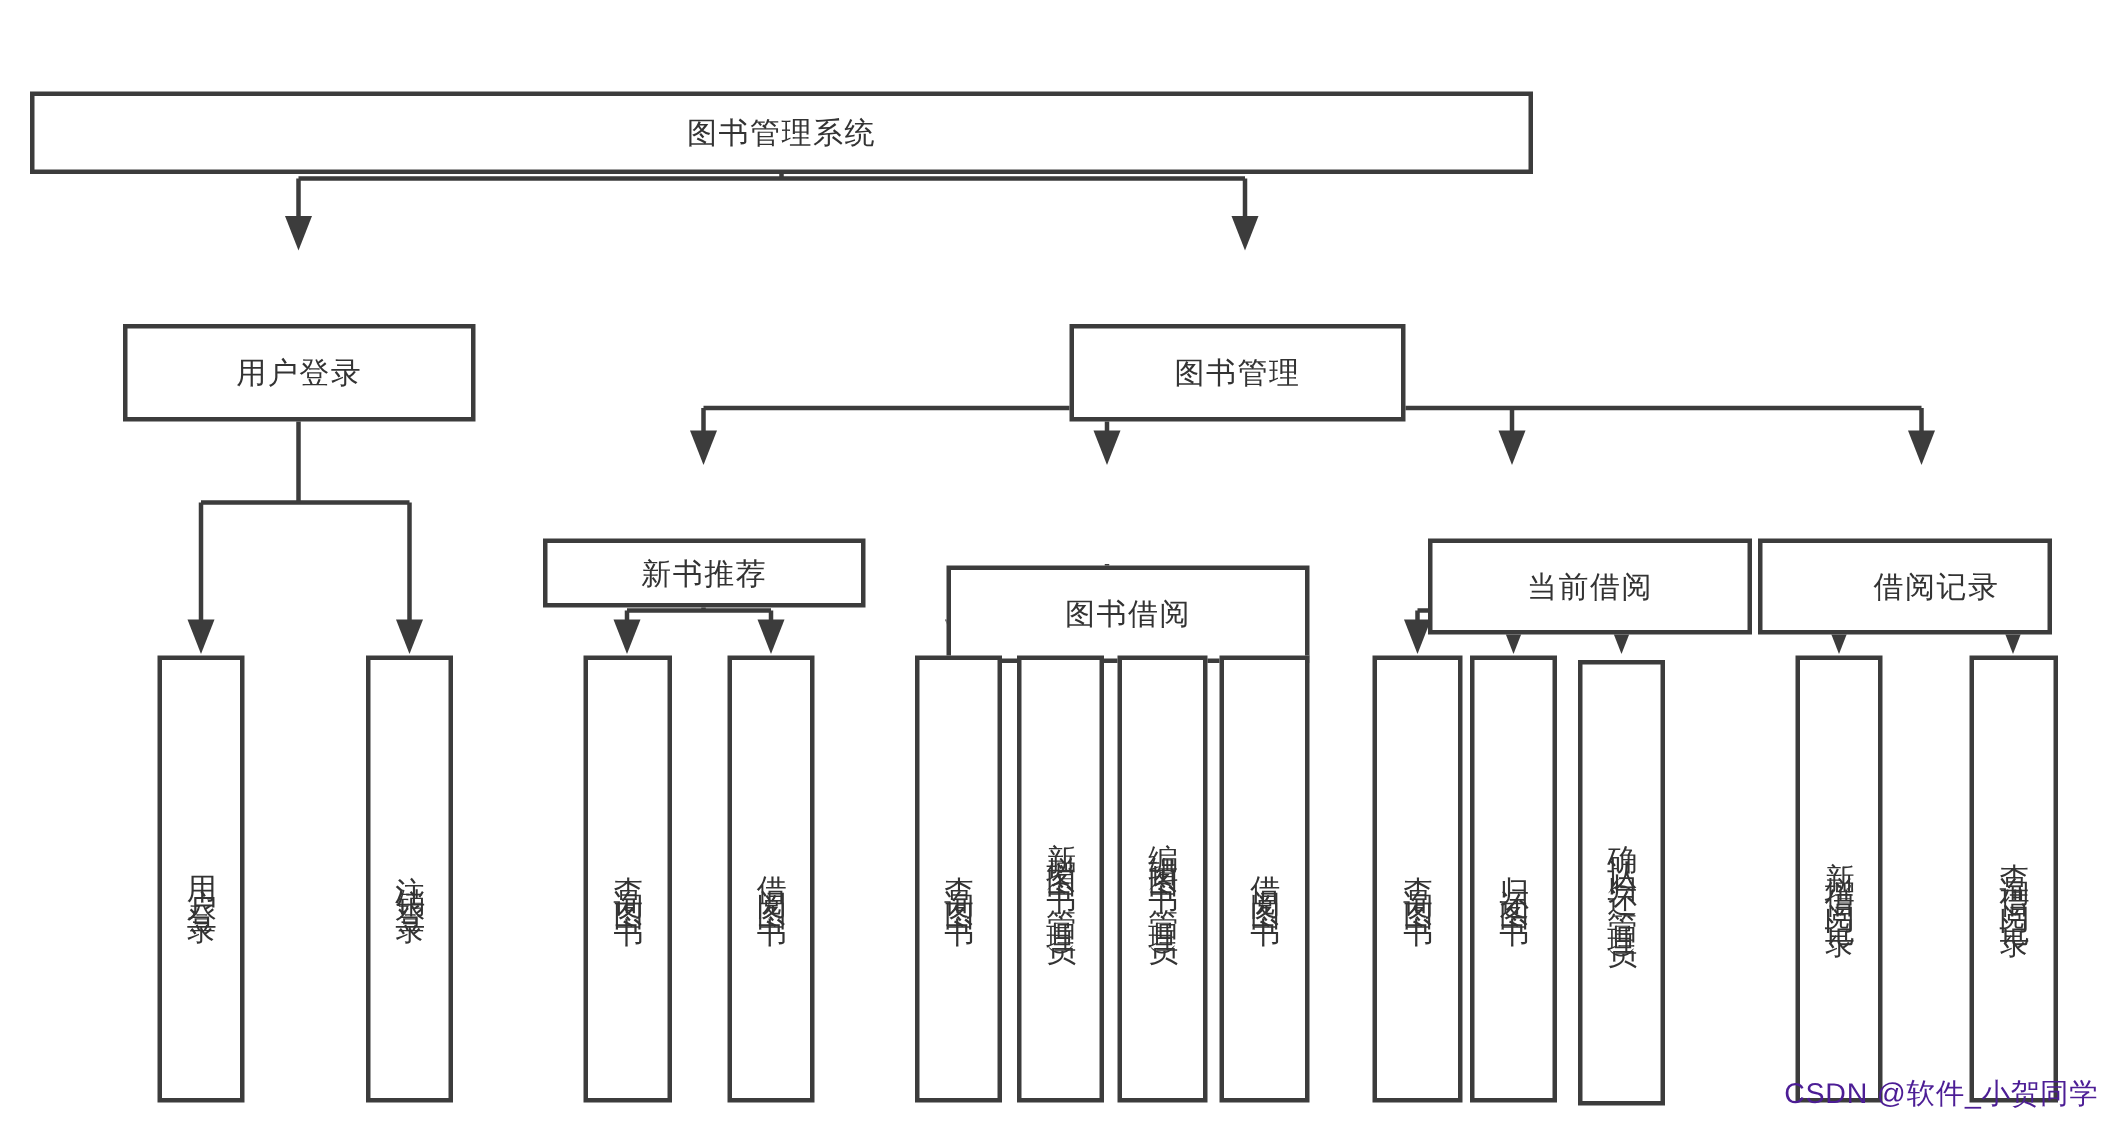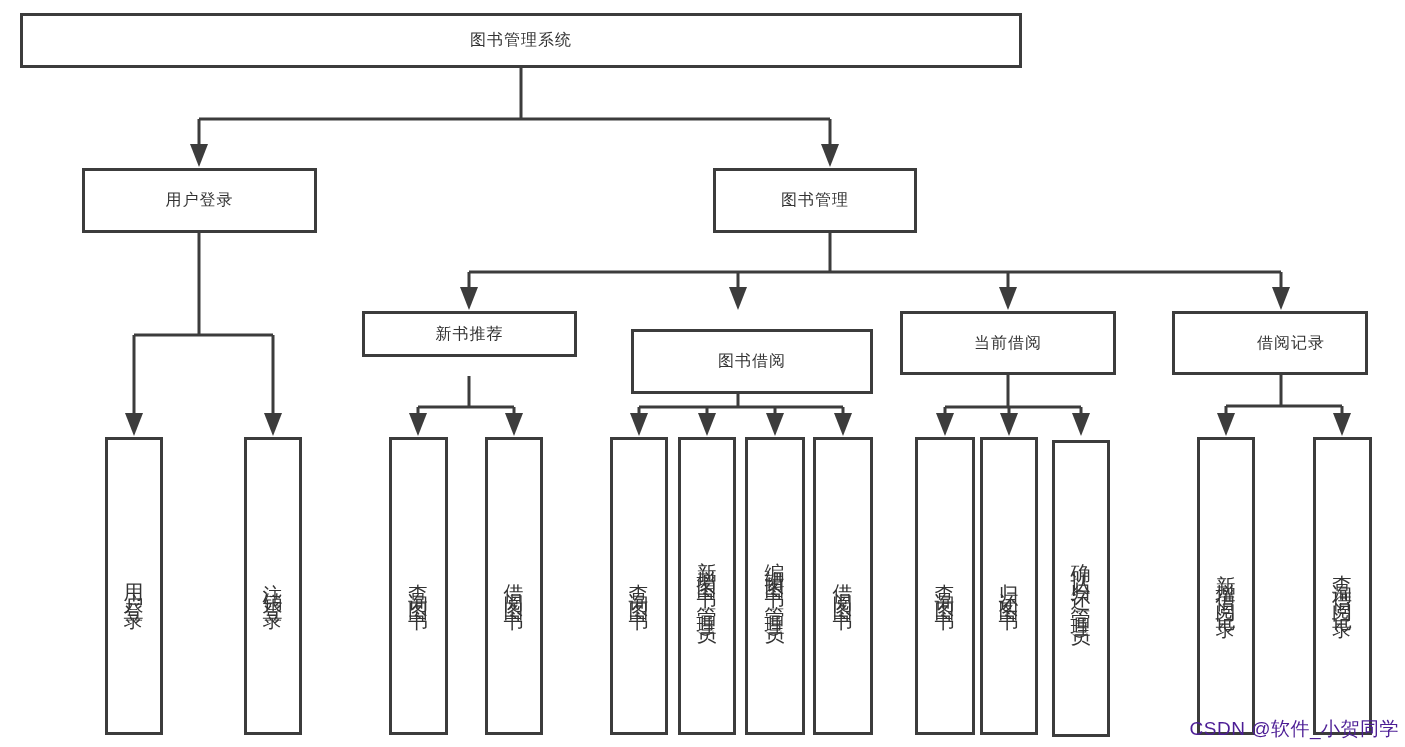--- a/index.html
+++ b/index.html
@@ -6,21 +6,21 @@
   .canvas{
     position:relative;width:1405px;height:747px;background:#ffffff;overflow:hidden;
     font-family:"Liberation Sans","DejaVu Sans",sans-serif;
   }
   .wires{position:absolute;left:0;top:0;width:1405px;height:747px;}
   .node{
     position:absolute;box-sizing:border-box;border:3px solid #3c3c3c;background:#ffffff;
     display:flex;align-items:center;justify-content:center;
     color:#333333;
   }
-  .hbox{font-size:16px;letter-spacing:1px;}
+  .hbox{font-size:20px;letter-spacing:1px;margin-top:48px;}
   .vbox{
     font-size:20px;
     writing-mode:vertical-rl;
     letter-spacing:9px;
     line-height:1;
     text-align:center;
   }
   .watermark{
     position:absolute;right:6px;bottom:5px;
     font-size:19px;letter-spacing:0.5px;
@@ -71,25 +71,25 @@
       <polygon points="1000,413 1018,413 1009,436"></polygon>
       <polygon points="1072,413 1090,413 1081,436"></polygon>
       <polygon points="1217,413 1235,413 1226,436"></polygon>
       <polygon points="1333,413 1351,413 1342,436"></polygon>
     </g>
   </svg>
 
   <div class="node hbox" style="left:20px;top:13px;width:1002px;height:55px;">图书管理系统</div>
 
   <div class="node hbox" style="left:82px;top:168px;width:235px;height:65px;">用户登录</div>
-  <div class="node hbox" style="left:713px;top:168px;width:204px;height:65px;">图书管理</div>
+  <div class="node hbox" style="left:713px;top:168px;width:224px;height:65px;">图书管理</div>
 
   <div class="node hbox" style="left:362px;top:311px;width:215px;height:46px;">新书推荐</div>
   <div class="node hbox" style="left:631px;top:329px;width:242px;height:65px;">图书借阅</div>
-  <div class="node hbox" style="left:900px;top:311px;width:216px;height:64px;">当前借阅</div>
+  <div class="node hbox" style="left:952px;top:311px;width:216px;height:64px;">当前借阅</div>
   <div class="node hbox" style="left:1172px;top:311px;width:196px;height:64px;padding-left:42px;">借阅记录</div>
 
   <div class="node vbox" style="left:105px;top:437px;width:58px;height:298px;">用户登录</div>
   <div class="node vbox" style="left:244px;top:437px;width:58px;height:298px;">注销登录</div>
 
   <div class="node vbox" style="left:389px;top:437px;width:59px;height:298px;">查询图书</div>
   <div class="node vbox" style="left:485px;top:437px;width:58px;height:298px;">借阅图书</div>
 
   <div class="node vbox" style="left:610px;top:437px;width:58px;height:298px;">查询图书</div>
   <div class="node vbox" style="left:678px;top:437px;width:58px;height:298px;">新增图书（管理员）</div>

